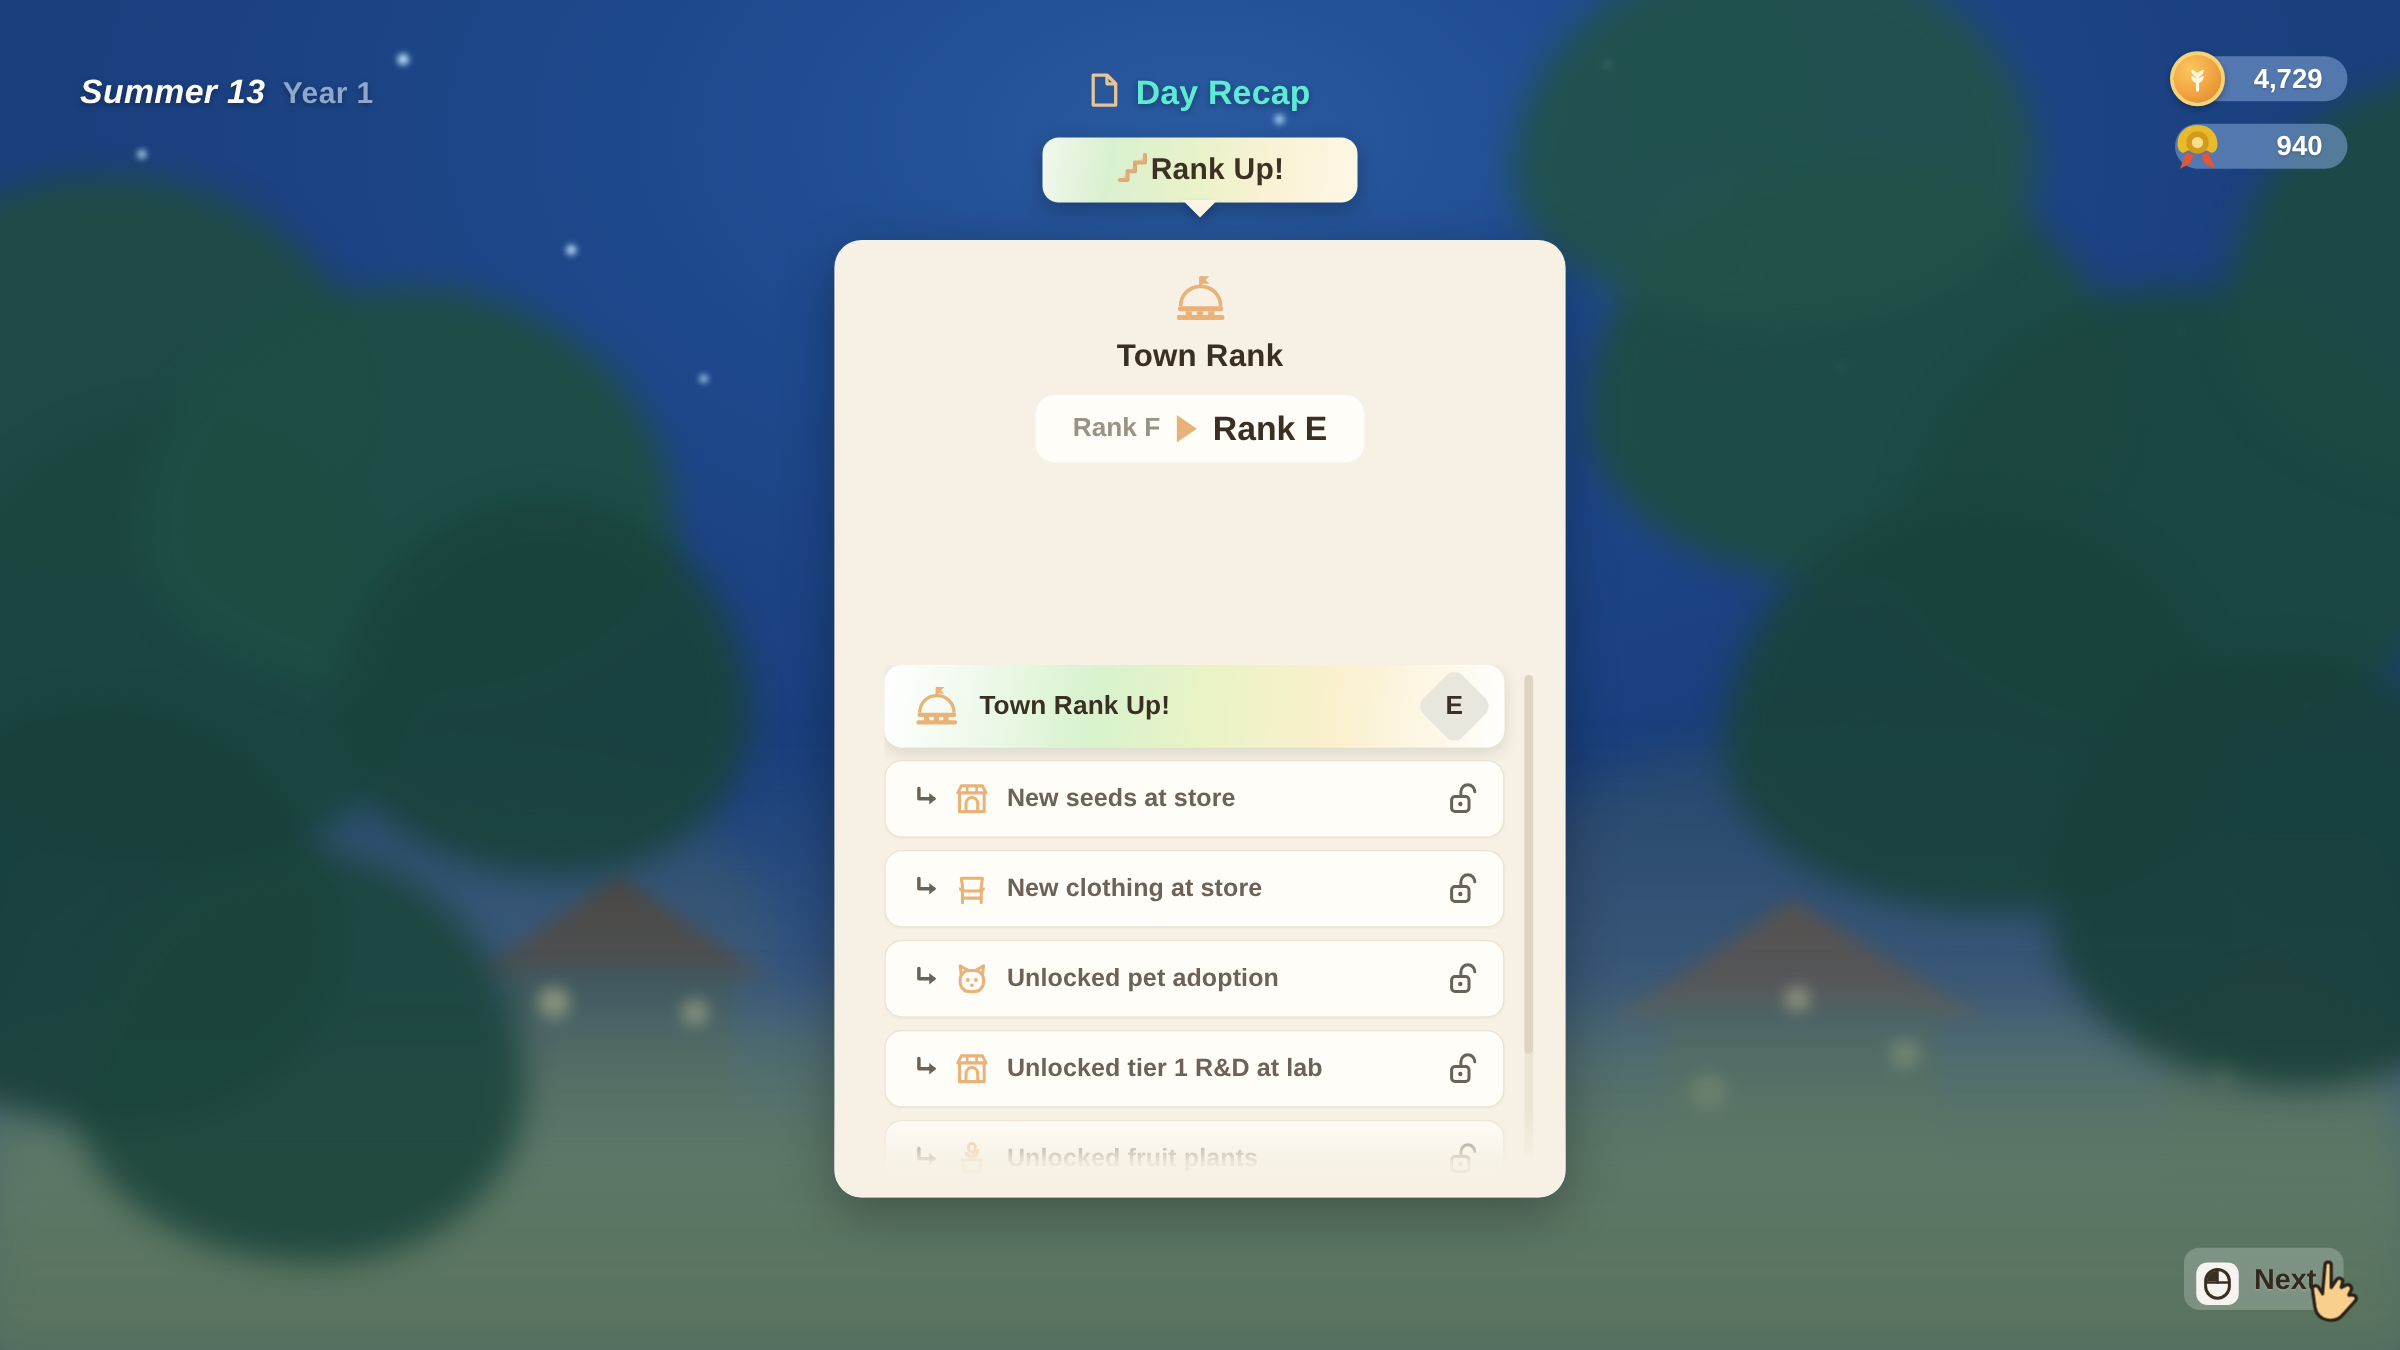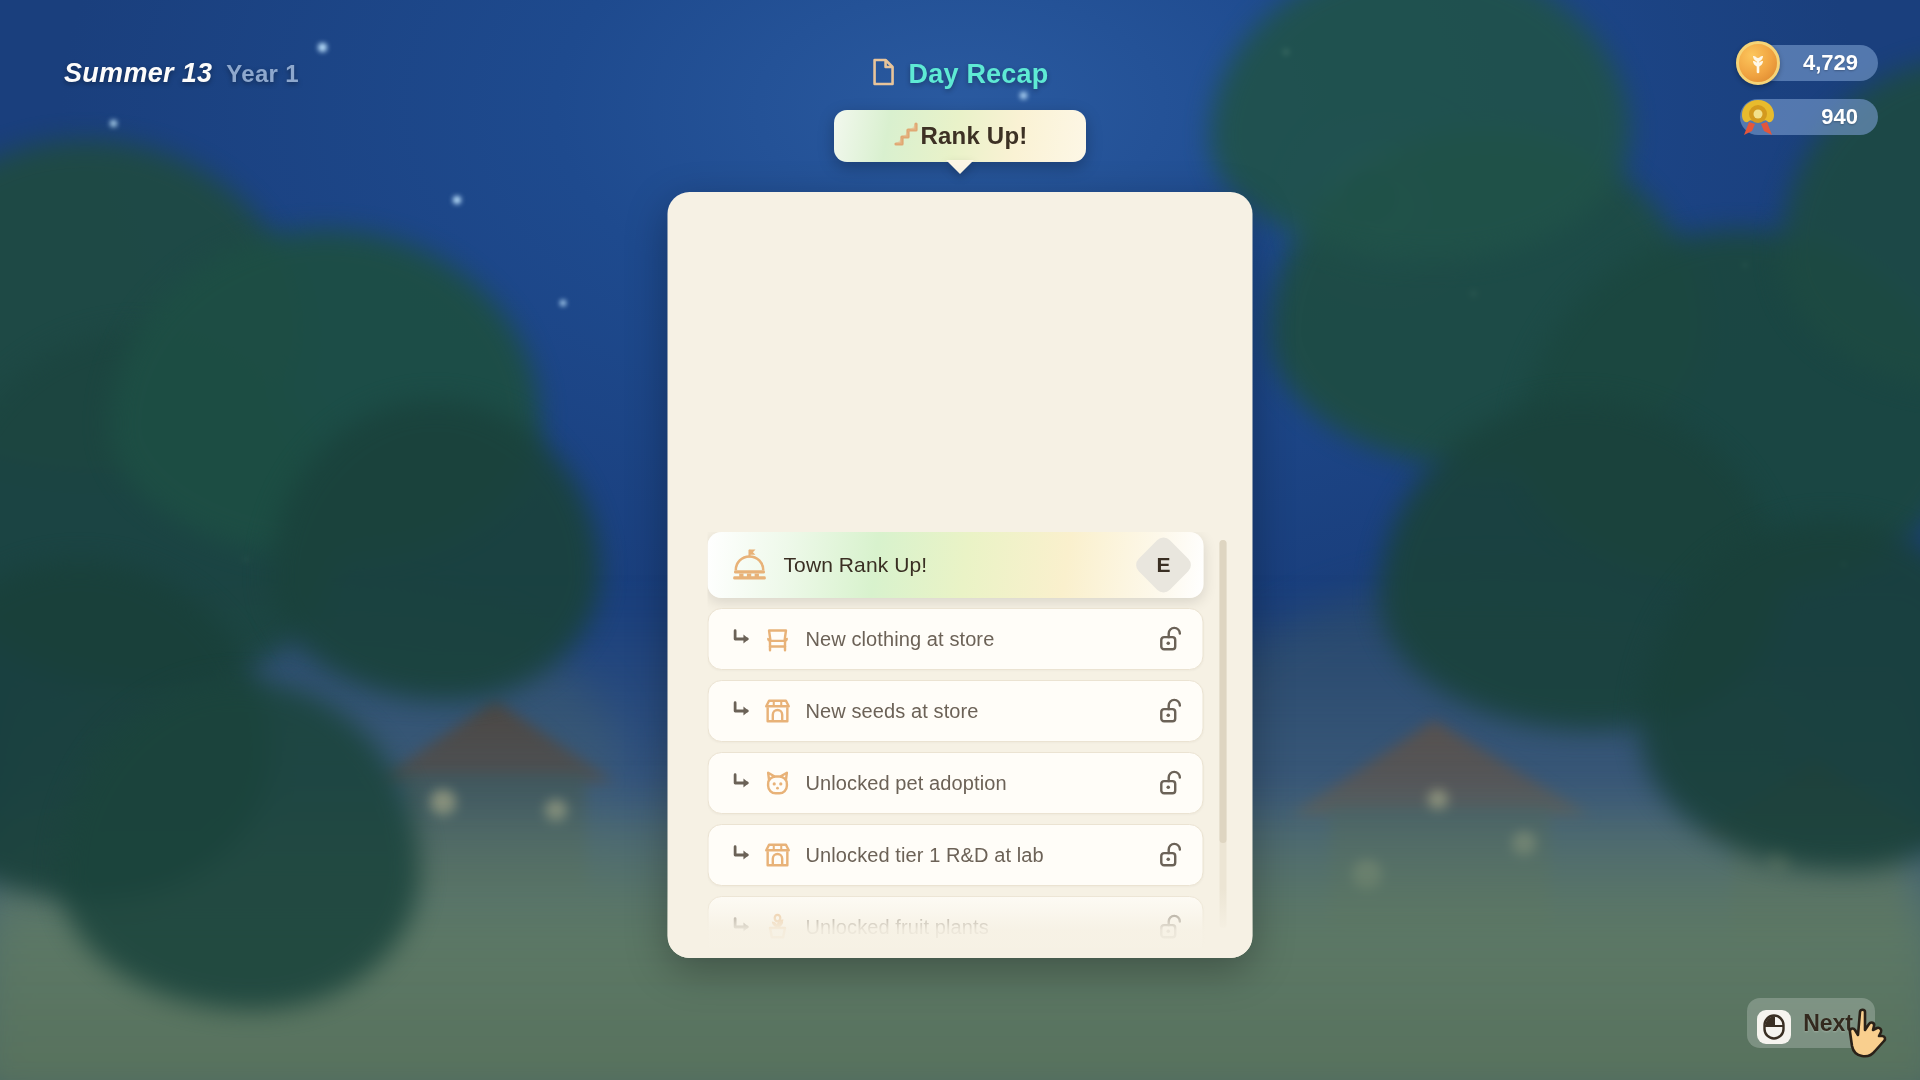--- a/index.html
+++ b/index.html
@@ -159,21 +159,21 @@
   }
   .row.highlight {
     height:66px; border:none;
     background:linear-gradient(97deg,#ffffff 0%,#eef9ea 16%,#d8f2cd 34%,#eaf3c6 52%,#faf0cd 72%,#fdf8ea 90%,#ffffff 100%);
     box-shadow:0 4px 14px rgba(0,0,0,.12);
     padding-left:20px;
   }
   .row-arrow { width:28px; flex:0 0 28px; display:flex; align-items:center; color:#6b6257; }
   .row-icon { width:38px; flex:0 0 38px; display:flex; align-items:center; justify-content:center; margin-right:9px; }
   .row-icon.big { width:44px; flex:0 0 44px; margin-right:12px; }
-  .row-label { font-size:20px; font-weight:400; color:#6c6257; letter-spacing:.1px; }
+  .row-label { font-size:20px; font-weight:700; color:#6c6257; letter-spacing:.1px; }
   .row.highlight .row-label { font-size:21px; color:#3a2f23; }
   .row-right { margin-left:auto; display:flex; align-items:center; }
 
   .rank-diamond {
     width:44px; height:44px; background:#e9e6de;
     border-radius:9px; transform:rotate(45deg);
     display:flex; align-items:center; justify-content:center;
   }
   .rank-diamond span {
     transform:rotate(-45deg); font-size:21px; font-weight:700; color:#3a2f23;
@@ -325,20 +325,41 @@
       <path d="M3 23h6v-7h6V9h8V3" fill="none" stroke="#e0a873" stroke-width="3.2" stroke-linecap="round" stroke-linejoin="round"></path>
       <path d="M3 23h6v-7h6V9h8V3" fill="#eab98a" opacity="0.45"></path>
     </svg>
   </span>
   <span class="label">Rank Up!</span>
 </div>
 <div class="rankup-tail"></div>
 
 <div class="panel">
 
+  <div class="panel-head">
+    <span>
+      <svg width="46" height="42" viewBox="0 0 46 42">
+        <path d="M23 4v7" stroke="#e8b278" stroke-width="2.4" stroke-linecap="round"></path>
+        <path d="M23 3h7l-3 3 3 3h-7z" fill="#e8b278"></path>
+        <path d="M7 27c0-9 7-16 16-16s16 7 16 16" fill="none" stroke="#e8b278" stroke-width="3"></path>
+        <rect x="5" y="27" width="36" height="4" rx="1.6" fill="#e8b278"></rect>
+        <rect x="4" y="34" width="38" height="4" rx="1.6" fill="#e8b278"></rect>
+        <rect x="11" y="31" width="5" height="4" fill="#e8b278"></rect>
+        <rect x="20" y="31" width="5" height="4" fill="#e8b278"></rect>
+        <rect x="29" y="31" width="5" height="4" fill="#e8b278"></rect>
+      </svg>
+    </span>
+    <div class="panel-title">Town Rank</div>
+
+    <div class="rank-transition">
+      <span class="rank-from">Rank F</span>
+      <span class="rank-arrow"></span>
+      <span class="rank-to">Rank E</span>
+    </div>
+  </div>
 
   <div class="list-wrap">
     <div class="list" id="list-root">
         <div class="row highlight">
           <span class="row-icon big">
             <svg width="40" height="36" viewBox="0 0 46 42">
         <path d="M23 4v7" stroke="#e8b278" stroke-width="2.4" stroke-linecap="round"></path>
         <path d="M23 3h7l-3 3 3 3h-7z" fill="#e8b278"></path>
         <path d="M7 27c0-9 7-16 16-16s16 7 16 16" fill="none" stroke="#e8b278" stroke-width="3"></path>
         <rect x="5" y="27" width="36" height="4" rx="1.6" fill="#e8b278"></rect>
@@ -357,50 +378,50 @@
         </div>
         <div class="row">
           <span class="row-arrow">
             <svg width="24" height="24" viewBox="0 0 26 26">
         <path d="M5 4v9h13" fill="none" stroke="#6b6257" stroke-width="3" stroke-linecap="round" stroke-linejoin="round"></path>
         <path d="M14 8l6 5-6 5z" fill="#6b6257"></path>
       </svg>
           </span>
           <span class="row-icon">
             <svg width="30" height="30" viewBox="0 0 32 32">
-        <path d="M7 7h18l-1.5 11h-15z" fill="none" stroke="#e8b278" stroke-width="2.6" stroke-linejoin="round"></path>
-        <path d="M5 16c2 0 3 1.6 3 4v4h16v-4c0-2.4 1-4 3-4" fill="none" stroke="#e8b278" stroke-width="2.6" stroke-linejoin="round"></path>
-        <path d="M8 24v4M24 24v4" stroke="#e8b278" stroke-width="2.6" stroke-linecap="round"></path>
-      </svg>
-          </span>
-          <span class="row-label">New clothing at store</span>
+        <path d="M4 11h24l-3-6H7z" fill="none" stroke="#e8b278" stroke-width="2.6" stroke-linejoin="round"></path>
+        <path d="M12 5v6M20 5v6" stroke="#e8b278" stroke-width="2.2"></path>
+        <path d="M5.5 12v15h21V12" fill="none" stroke="#e8b278" stroke-width="2.6" stroke-linejoin="round"></path>
+        <path d="M11 27v-7a5 5 0 0 1 10 0v7" fill="none" stroke="#e8b278" stroke-width="2.6" stroke-linejoin="round"></path>
+      </svg>
+          </span>
+          <span class="row-label">New seeds at store</span>
           <span class="row-right">
             <svg width="26" height="26" viewBox="0 0 28 28">
         <rect x="3" y="12" width="15" height="13" rx="3" fill="none" stroke="#6b6257" stroke-width="2.6"></rect>
         <circle cx="10.5" cy="18.5" r="1.9" fill="#6b6257"></circle>
         <path d="M11 12V8a6 6 0 0 1 12 0" fill="none" stroke="#6b6257" stroke-width="2.6" stroke-linecap="round"></path>
       </svg>
           </span>
         </div>
         <div class="row">
           <span class="row-arrow">
             <svg width="24" height="24" viewBox="0 0 26 26">
         <path d="M5 4v9h13" fill="none" stroke="#6b6257" stroke-width="3" stroke-linecap="round" stroke-linejoin="round"></path>
         <path d="M14 8l6 5-6 5z" fill="#6b6257"></path>
       </svg>
           </span>
           <span class="row-icon">
             <svg width="30" height="30" viewBox="0 0 32 32">
-        <path d="M4 11h24l-3-6H7z" fill="none" stroke="#e8b278" stroke-width="2.6" stroke-linejoin="round"></path>
-        <path d="M12 5v6M20 5v6" stroke="#e8b278" stroke-width="2.2"></path>
-        <path d="M5.5 12v15h21V12" fill="none" stroke="#e8b278" stroke-width="2.6" stroke-linejoin="round"></path>
-        <path d="M11 27v-7a5 5 0 0 1 10 0v7" fill="none" stroke="#e8b278" stroke-width="2.6" stroke-linejoin="round"></path>
-      </svg>
-          </span>
-          <span class="row-label">New seeds at store</span>
+        <path d="M7 7h18l-1.5 11h-15z" fill="none" stroke="#e8b278" stroke-width="2.6" stroke-linejoin="round"></path>
+        <path d="M5 16c2 0 3 1.6 3 4v4h16v-4c0-2.4 1-4 3-4" fill="none" stroke="#e8b278" stroke-width="2.6" stroke-linejoin="round"></path>
+        <path d="M8 24v4M24 24v4" stroke="#e8b278" stroke-width="2.6" stroke-linecap="round"></path>
+      </svg>
+          </span>
+          <span class="row-label">New clothing at store</span>
           <span class="row-right">
             <svg width="26" height="26" viewBox="0 0 28 28">
         <rect x="3" y="12" width="15" height="13" rx="3" fill="none" stroke="#6b6257" stroke-width="2.6"></rect>
         <circle cx="10.5" cy="18.5" r="1.9" fill="#6b6257"></circle>
         <path d="M11 12V8a6 6 0 0 1 12 0" fill="none" stroke="#6b6257" stroke-width="2.6" stroke-linecap="round"></path>
       </svg>
           </span>
         </div>
         <div class="row">
           <span class="row-arrow">

